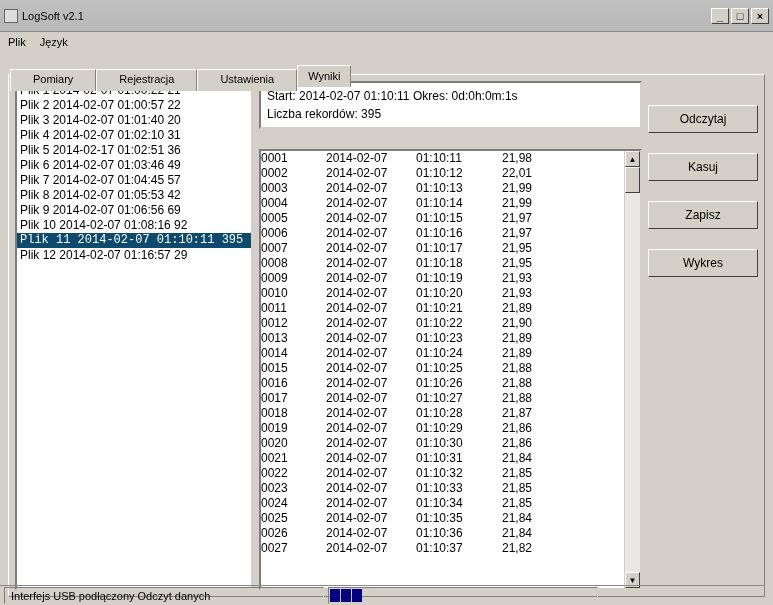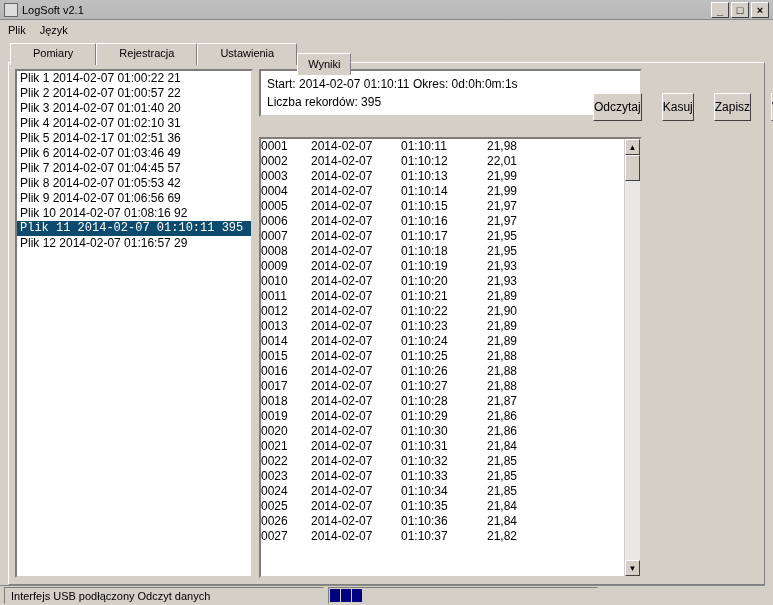--- a/index.html
+++ b/index.html
@@ -8,21 +8,21 @@
     font-family: Tahoma, Arial, sans-serif;
     font-size: 11px;
     background: #d4d0c8;
     width: 773px;
     height: 605px;
     overflow: hidden;
   }
   .titlebar {
     background: linear-gradient(#c0c0c0, #b8b8b8);
     border-bottom: 1px solid #888;
-    height: 20px;
+    height: 32px;
     display: flex;
     align-items: center;
     padding: 0 4px;
     color: #000;
   }
   .titlebar .tb-icon {
     width: 14px; height: 14px;
     border: 1px solid #666;
     margin-right: 4px;
     background: #ddd;
@@ -64,21 +64,21 @@
   .tab {
     border: 1px solid #808080;
     border-top-color: #fff;
     border-left-color: #fff;
     border-bottom: none;
     background: #d4d0c8;
     padding: 3px 22px;
     margin-right: 0px;
     position: relative;
     cursor: pointer;
-    top: 2px;
+    top: 16px;
   }
   .tab.active {
     background: #d4d0c8;
     padding: 4px 10px;
     z-index: 3;
     top: 12px;
     border-bottom: 1px solid #d4d0c8;
   }
   .tabpage {
     border: 1px solid #808080;
@@ -133,21 +133,21 @@
     overflow-y: auto;
     font-size: 12px;
   }
   .datarow {
     display: flex;
     padding: 0 0;
     line-height: 15px;
     white-space: pre;
   }
   .datarow .c1 { width: 50px; }
-  .datarow .c2 { width: 90px; }
+  .datarow .c2 { width: 90px; margin-left: 15px; }
   .datarow .c3 { width: 86px; }
   .datarow .c4 { width: 60px; }
   .scrollbar-v {
     width: 16px;
     background: #eae8e4;
     border-left: 1px solid #ccc;
     display: flex;
     flex-direction: column;
   }
   .sb-btn {
@@ -167,24 +167,23 @@
     background: #d4d0c8;
     border: 1px solid #404040;
     border-top-color: #fff;
     border-left-color: #fff;
     cursor: pointer;
   }
   .sb-track { flex: 1; }
   .rightbuttons {
     width: 110px;
     display: flex;
-    flex-direction: row;
+    flex-direction: column;
     gap: 20px;
     padding-top: 24px;
-    justify-content: center;
   }
   .winbtn {
     height: 28px;
     background: #d4d0c8;
     border: 1px solid #404040;
     border-top-color: #fff;
     border-left-color: #fff;
     font-size: 12px;
     cursor: pointer;
     display: flex;

